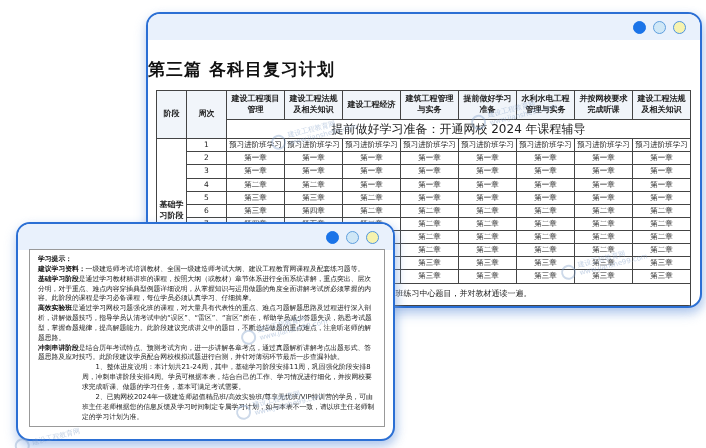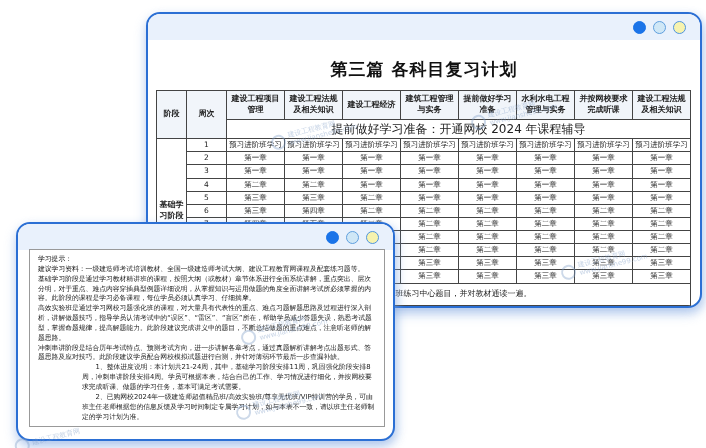--- a/index.html
+++ b/index.html
@@ -17,21 +17,21 @@
   }
   .win-header { position: absolute; top:0; left:0; right:0; height: 26px; background: #e9f1fc; }
   .dots { position: absolute; top: 7px; right: 14px; display: flex; gap: 7px; }
   .dot { width: 13px; height: 13px; border-radius: 50%; }
   .dot-blue   { background: #1b74e8; border: 1.5px solid #1b74e8; }
   .dot-lblue  { background: #cfe7f6; border: 1.5px solid #5f9fdd; }
   .dot-yellow { background: #f7f3ae; border: 1.5px solid #4f94dd; }
 
   
   #back-window { left: 146px; top: 12px; width: 556px; height: 296px; }
-  .plan-title { margin-top: 44px; text-align: center; font-size: 17px; font-weight: bold; color: #111; letter-spacing: 1px; }
+  .plan-title { margin-top: 44px; font-size: 17px; font-weight: bold; color: #111; letter-spacing: 1px; }
   table.plan {
     border-collapse: collapse; table-layout: fixed;
     margin: 9px 0 0 8px; width: 534px;
     font-size: 7.5px; color: #222;
   }
   table.plan th, table.plan td {
     border: 1px solid #444; text-align: center; vertical-align: middle;
     padding: 1px 2px; line-height: 1.35; overflow: hidden;
   }
   table.plan th { font-size: 8px; font-weight: bold; background: #f1f5fa; height: 29px; }
@@ -41,21 +41,21 @@
   td.stage-cell { font-size: 8px; font-weight: bold; padding: 0 7px; line-height: 1.6; background:#fff; }
   td.note-cell { height: 22px; font-size: 8px; text-align: left; padding-left: 240px; }
 
   
   #front-window { left: 16px; top: 222px; width: 379px; height: 219px; }
   .notes-box {
     position: absolute; left: 11px; top: 25px; width: 356px; height: 178px;
     border: 1px solid #999; padding: 5px 8px 4px 8px; overflow: hidden;
   }
   .para { font-size: 6.8px; line-height: 1.45; color: #222; }
-  .para b { font-weight: normal; color: #111; }
+  .para b { font-weight: bold; color: #111; }
   .para.indent { text-indent: 2em; margin-left: 44px; }
   .para.gap-top { margin-top: 8px; }
 
   
   .wm {
     position: absolute; display: flex; align-items: center; gap: 3px;
     color: rgba(130,160,200,.45); pointer-events: none; transform: rotate(-14deg);
   }
   .wm .wm-ring { width: 15px; height: 15px; border: 2.5px solid rgba(130,160,200,.40); border-radius: 50%; flex: none; }
   .wm .wm-lines { font-size: 7px; line-height: 1.2; white-space: nowrap; }

